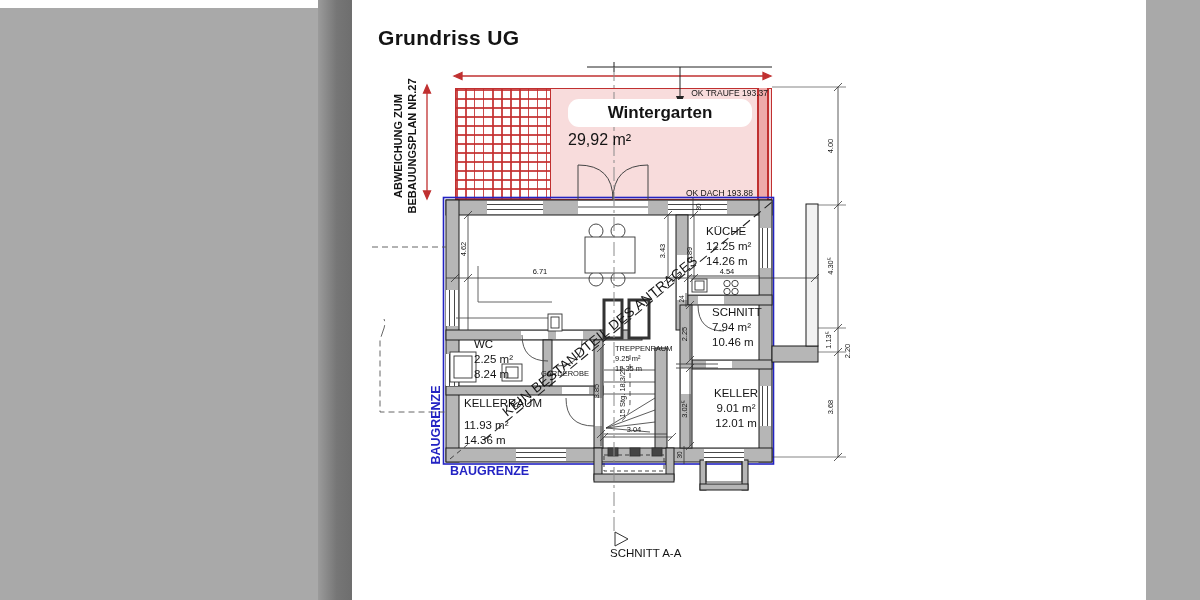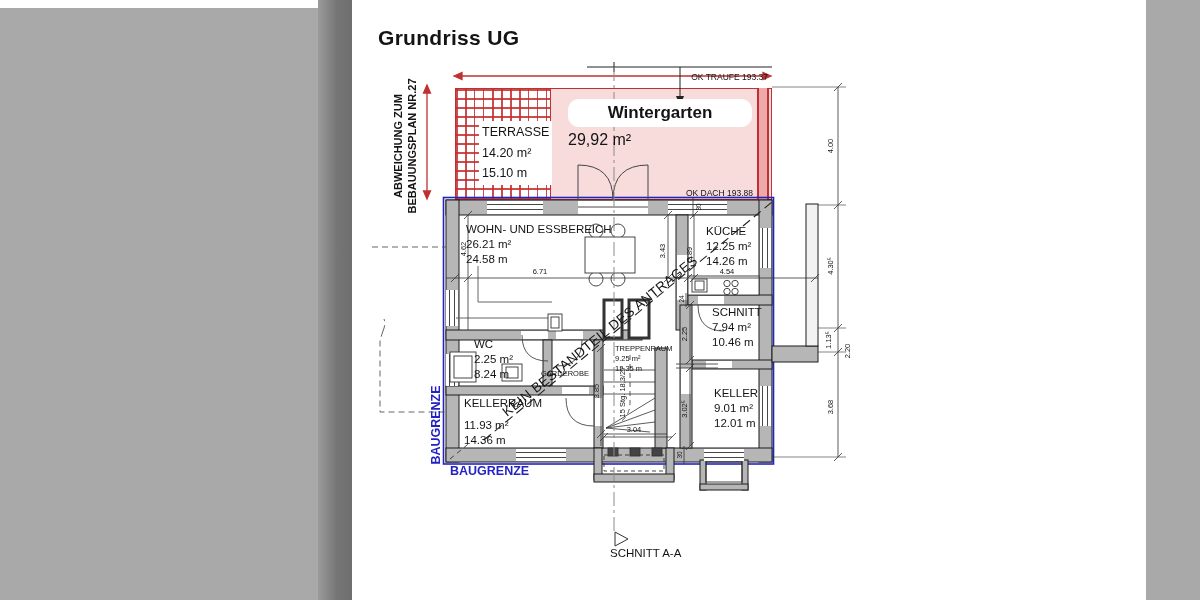--- a/index.html
+++ b/index.html
@@ -200,47 +200,37 @@
     </g>
   </svg>
 
   <div class="lbl title">Grundriss UG</div>
 
   <div class="lbl rot side-note">
     <div>ABWEICHUNG ZUM</div>
     <div>BEBAUUNGSPLAN NR.27</div>
   </div>
 
-  <div class="lbl lvl" style="left:658px;top:72px;text-align:right;">OK TRAUFE 193.37</div>
+  <div class="lbl lvl" style="left:658px;top:88px;text-align:right;">OK TRAUFE 193.37</div>
   <div class="lbl lvl" style="left:643px;top:188px;">OK DACH 193.88</div>
 
-  <div class="lbl ter-label">
-    <div>TERRASSE</div>
-    <div>14.20 m²</div>
-    <div>15.10 m</div>
-  </div>
   <div class="lbl wg-titlebox">Wintergarten</div>
   <div class="lbl wg-area">29,92 m²</div>
 
-  <div class="lbl room" style="left:466px;top:222px;">
-    <div>WOHN- UND ESSBEREICH</div>
-    <div>26.21 m²</div>
-    <div>24.58 m</div>
-  </div>
   <div class="lbl room" style="left:706px;top:224px;">
     <div>KÜCHE</div>
     <div>12.25 m²</div>
     <div>14.26 m</div>
   </div>
   <div class="lbl room" style="left:712px;top:305px;">
     <div>SCHNITT</div>
     <div>7.94 m²</div>
     <div>10.46 m</div>
   </div>
-  <div class="lbl room" style="left:714px;top:386px;">
+  <div class="lbl room" style="left:714px;top:386px;text-align:center;">
     <div>KELLER</div>
     <div>9.01 m²</div>
     <div>12.01 m</div>
   </div>
   <div class="lbl room" style="left:474px;top:337px;">
     <div>WC</div>
     <div>2.25 m²</div>
     <div>8.24 m</div>
   </div>
   <div class="lbl room" style="left:464px;top:396px;">

